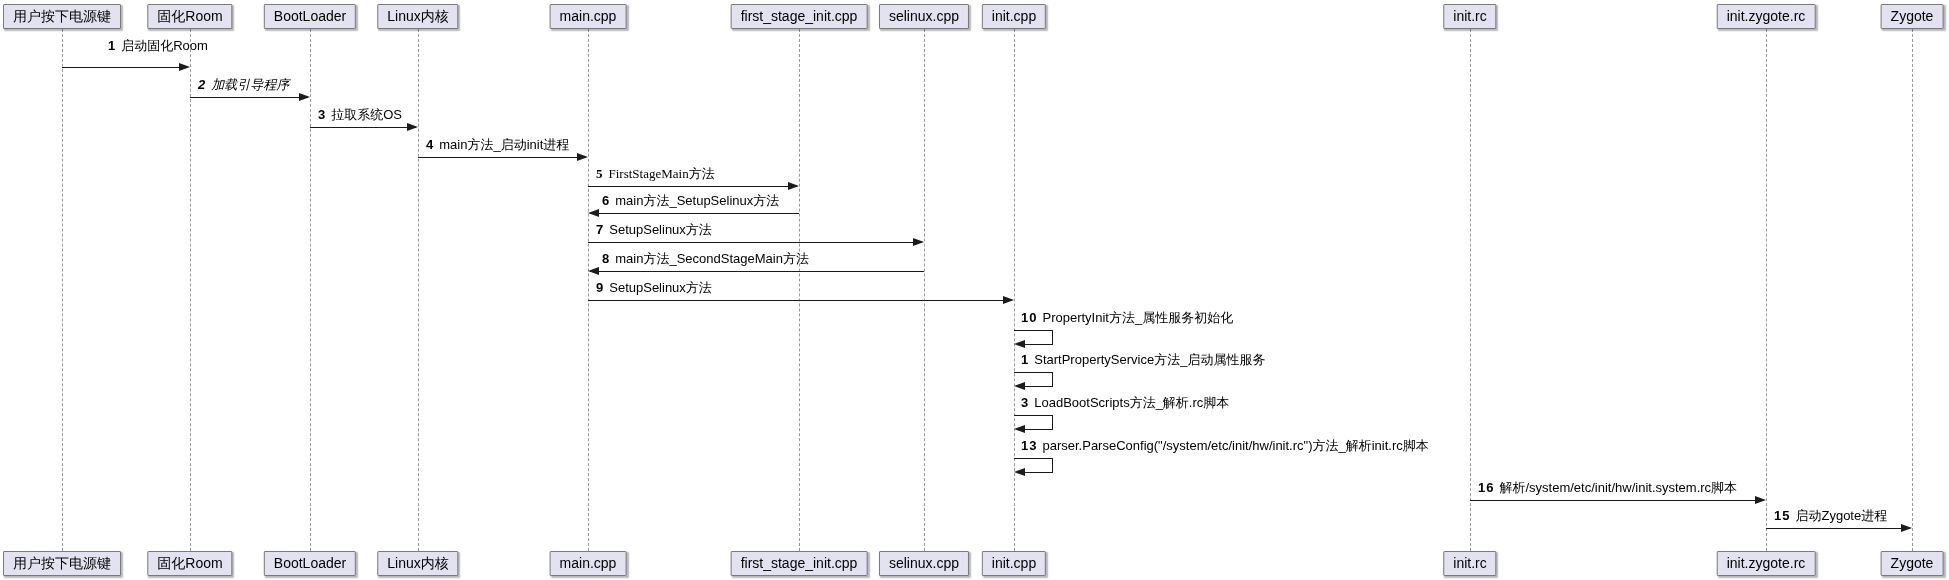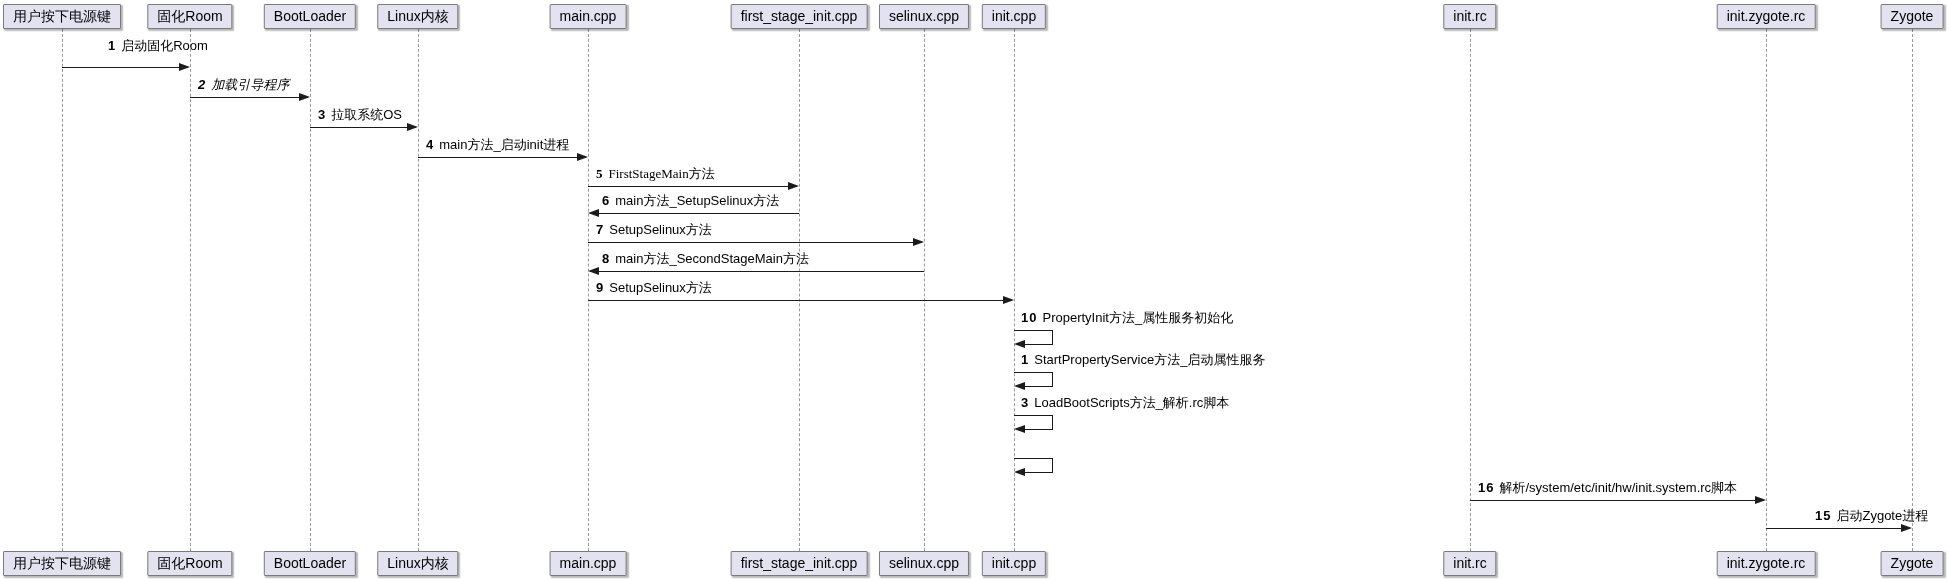--- a/index.html
+++ b/index.html
@@ -143,23 +143,24 @@
     <div class="mlabel" style="top: 352px; left: 1021px;"><span class="mnum">1</span><span>StartPropertyService方法_启动属性服务</span></div>
     <div class="mline" style="left: 1014px; top: 372px; width: 38px;"></div>
     <div class="vline" style="left: 1052px; top: 372px; height: 14px;"></div>
     <div class="mline" style="left: 1024px; top: 386px; width: 29px;"></div>
     <div class="ah-l" style="left: 1014px; top: 382px;"></div>
     <div class="mlabel" style="top: 395px; left: 1021px;"><span class="mnum">3</span><span>LoadBootScripts方法_解析.rc脚本</span></div>
     <div class="mline" style="left: 1014px; top: 415px; width: 38px;"></div>
     <div class="vline" style="left: 1052px; top: 415px; height: 14px;"></div>
     <div class="mline" style="left: 1024px; top: 429px; width: 29px;"></div>
     <div class="ah-l" style="left: 1014px; top: 425px;"></div>
+    <div class="mlabel" style="top: 438px; left: 1021px;"><span class="mnum">13</span><span>parser.ParseConfig("/system/etc/init/hw/init.rc")方法_解析init.rc脚本</span></div>
     <div class="mline" style="left: 1014px; top: 458px; width: 38px;"></div>
     <div class="vline" style="left: 1052px; top: 458px; height: 14px;"></div>
     <div class="mline" style="left: 1024px; top: 472px; width: 29px;"></div>
     <div class="ah-l" style="left: 1014px; top: 468px;"></div>
     <div class="mlabel" style="top: 480px; left: 1478px;"><span class="mnum">16</span><span>解析/system/etc/init/hw/init.system.rc脚本</span></div>
     <div class="mline" style="left: 1470px; top: 500px; width: 294px;"></div>
     <div class="ah-r" style="left: 1755px; top: 496px;"></div>
-    <div class="mlabel" style="top: 508px; left: 1774px; margin-left: 41px;"><span class="mnum">15</span><span>启动Zygote进程</span></div>
+    <div class="mlabel" style="top: 508px; left: 1774px;"><span class="mnum">15</span><span>启动Zygote进程</span></div>
     <div class="mline" style="left: 1766px; top: 528px; width: 144px;"></div>
     <div class="ah-r" style="left: 1901px; top: 524px;"></div>
   </div>
 
 </body></html>

